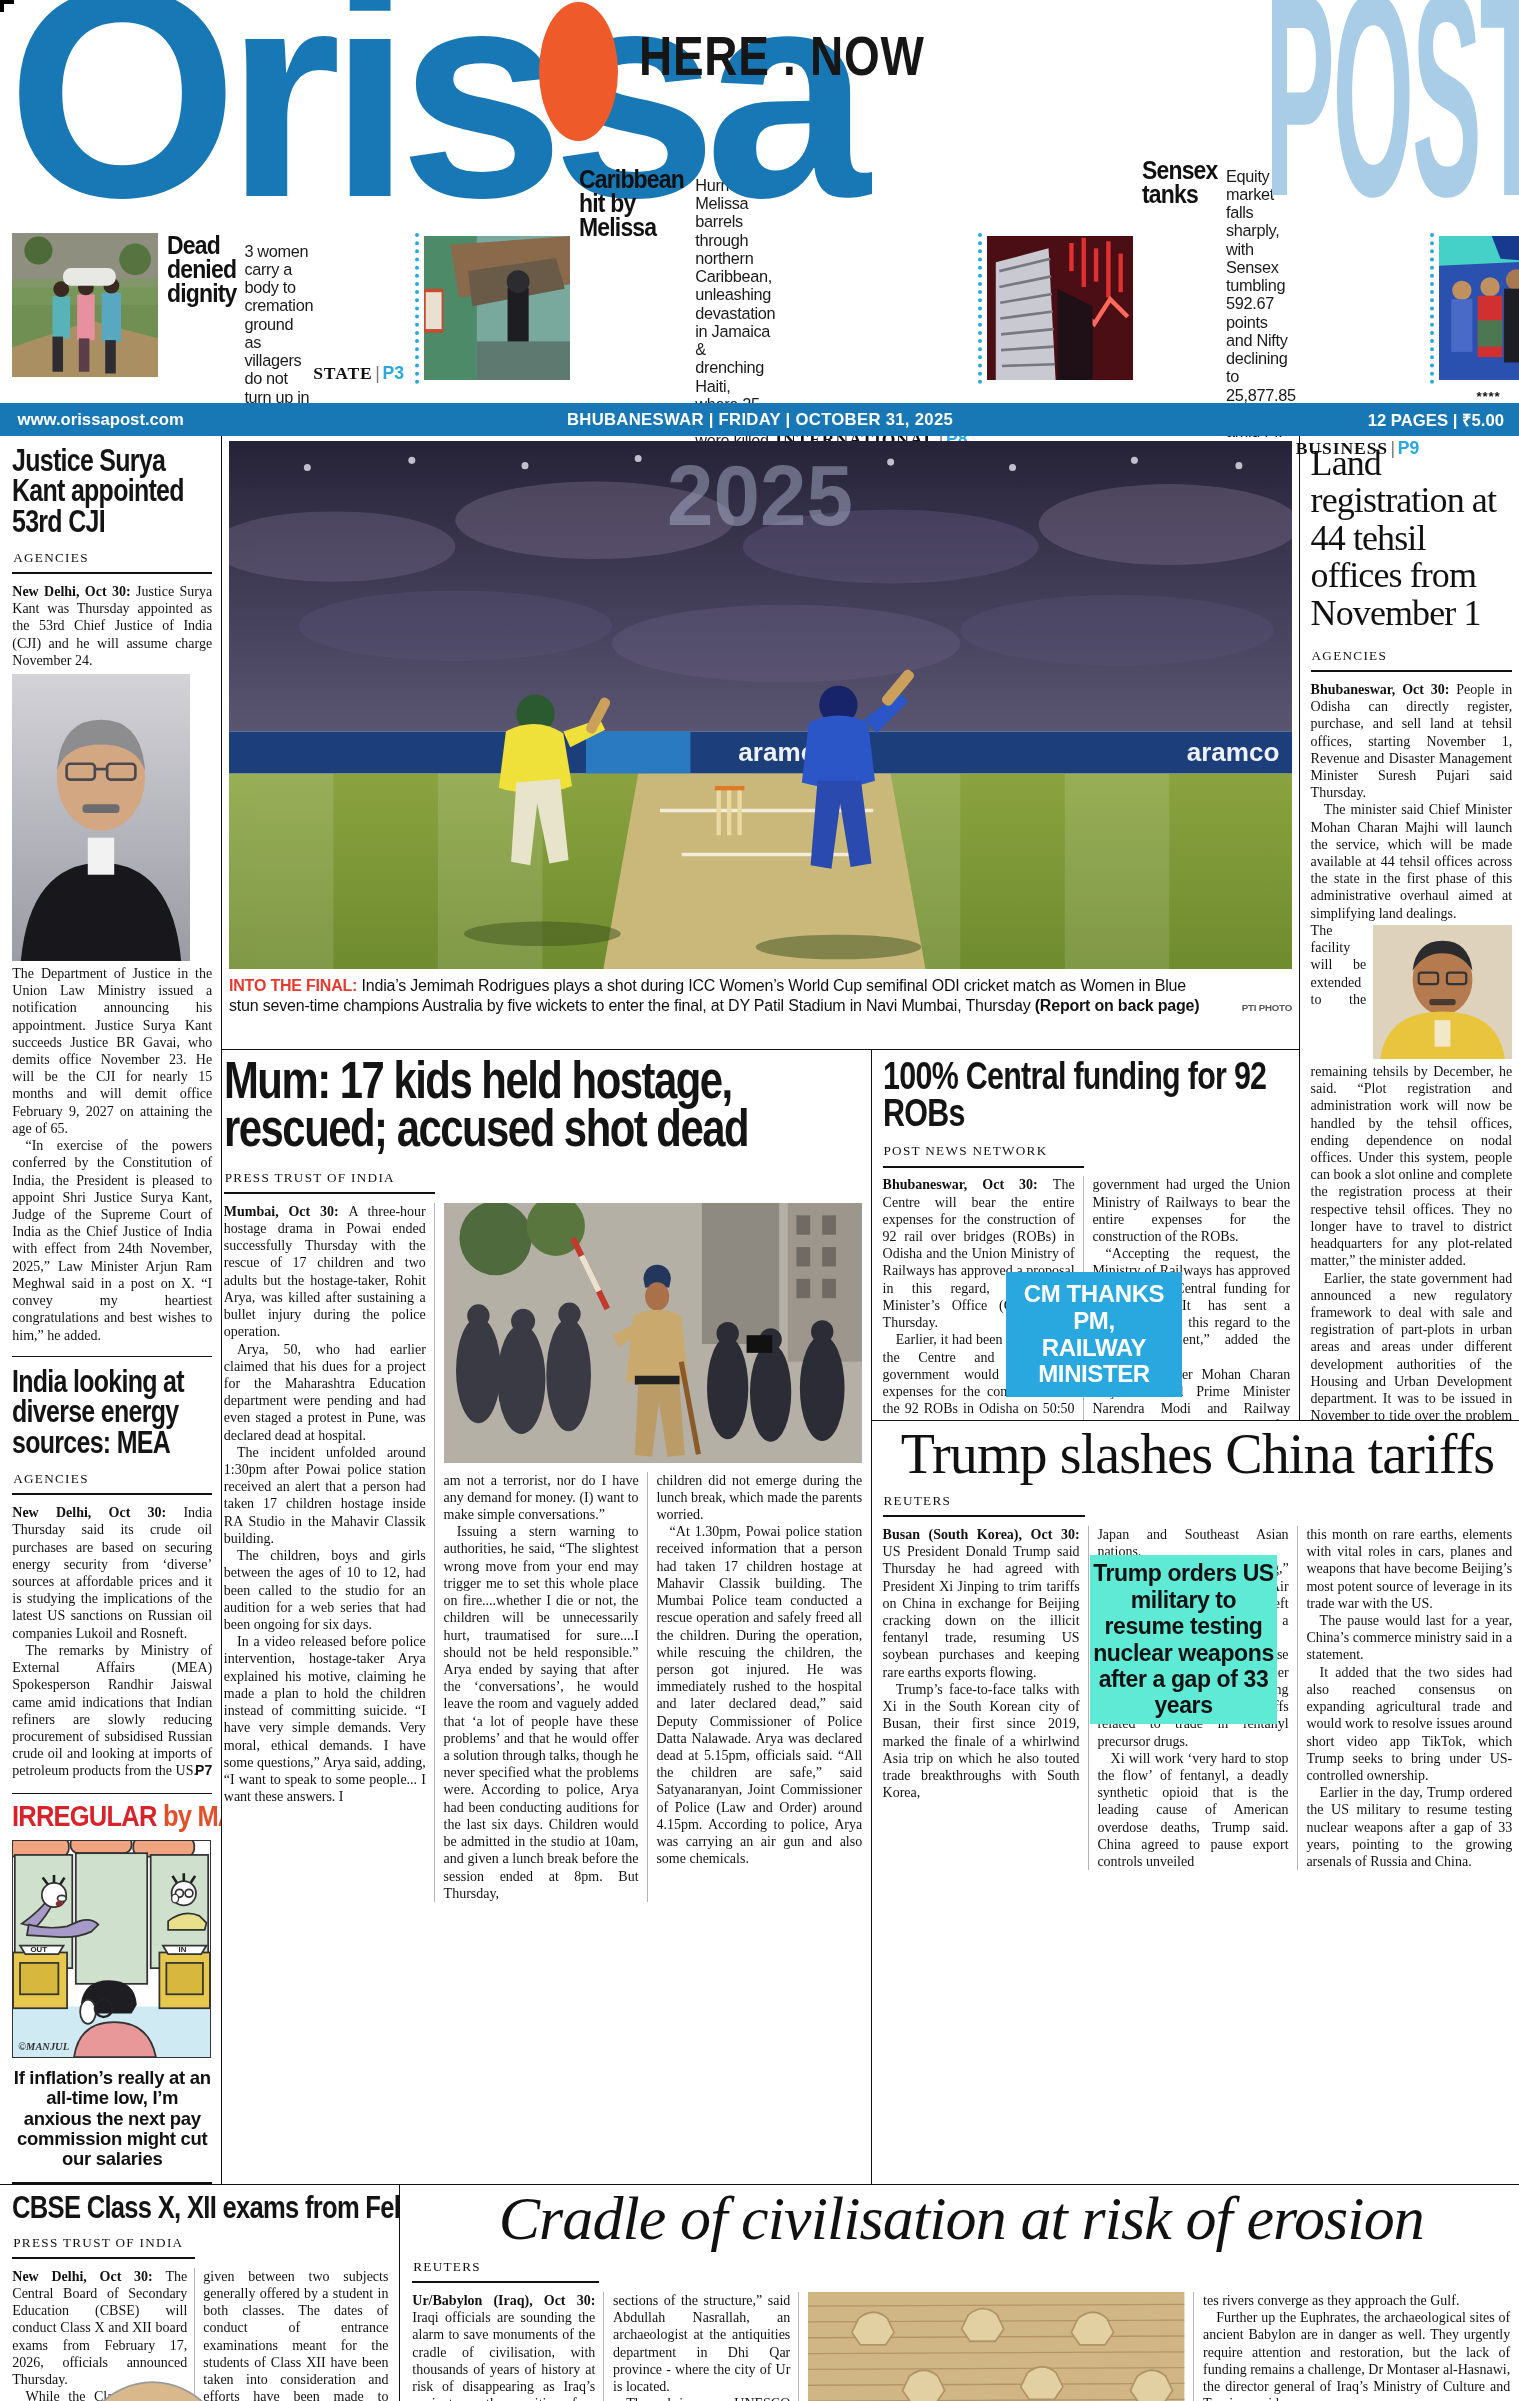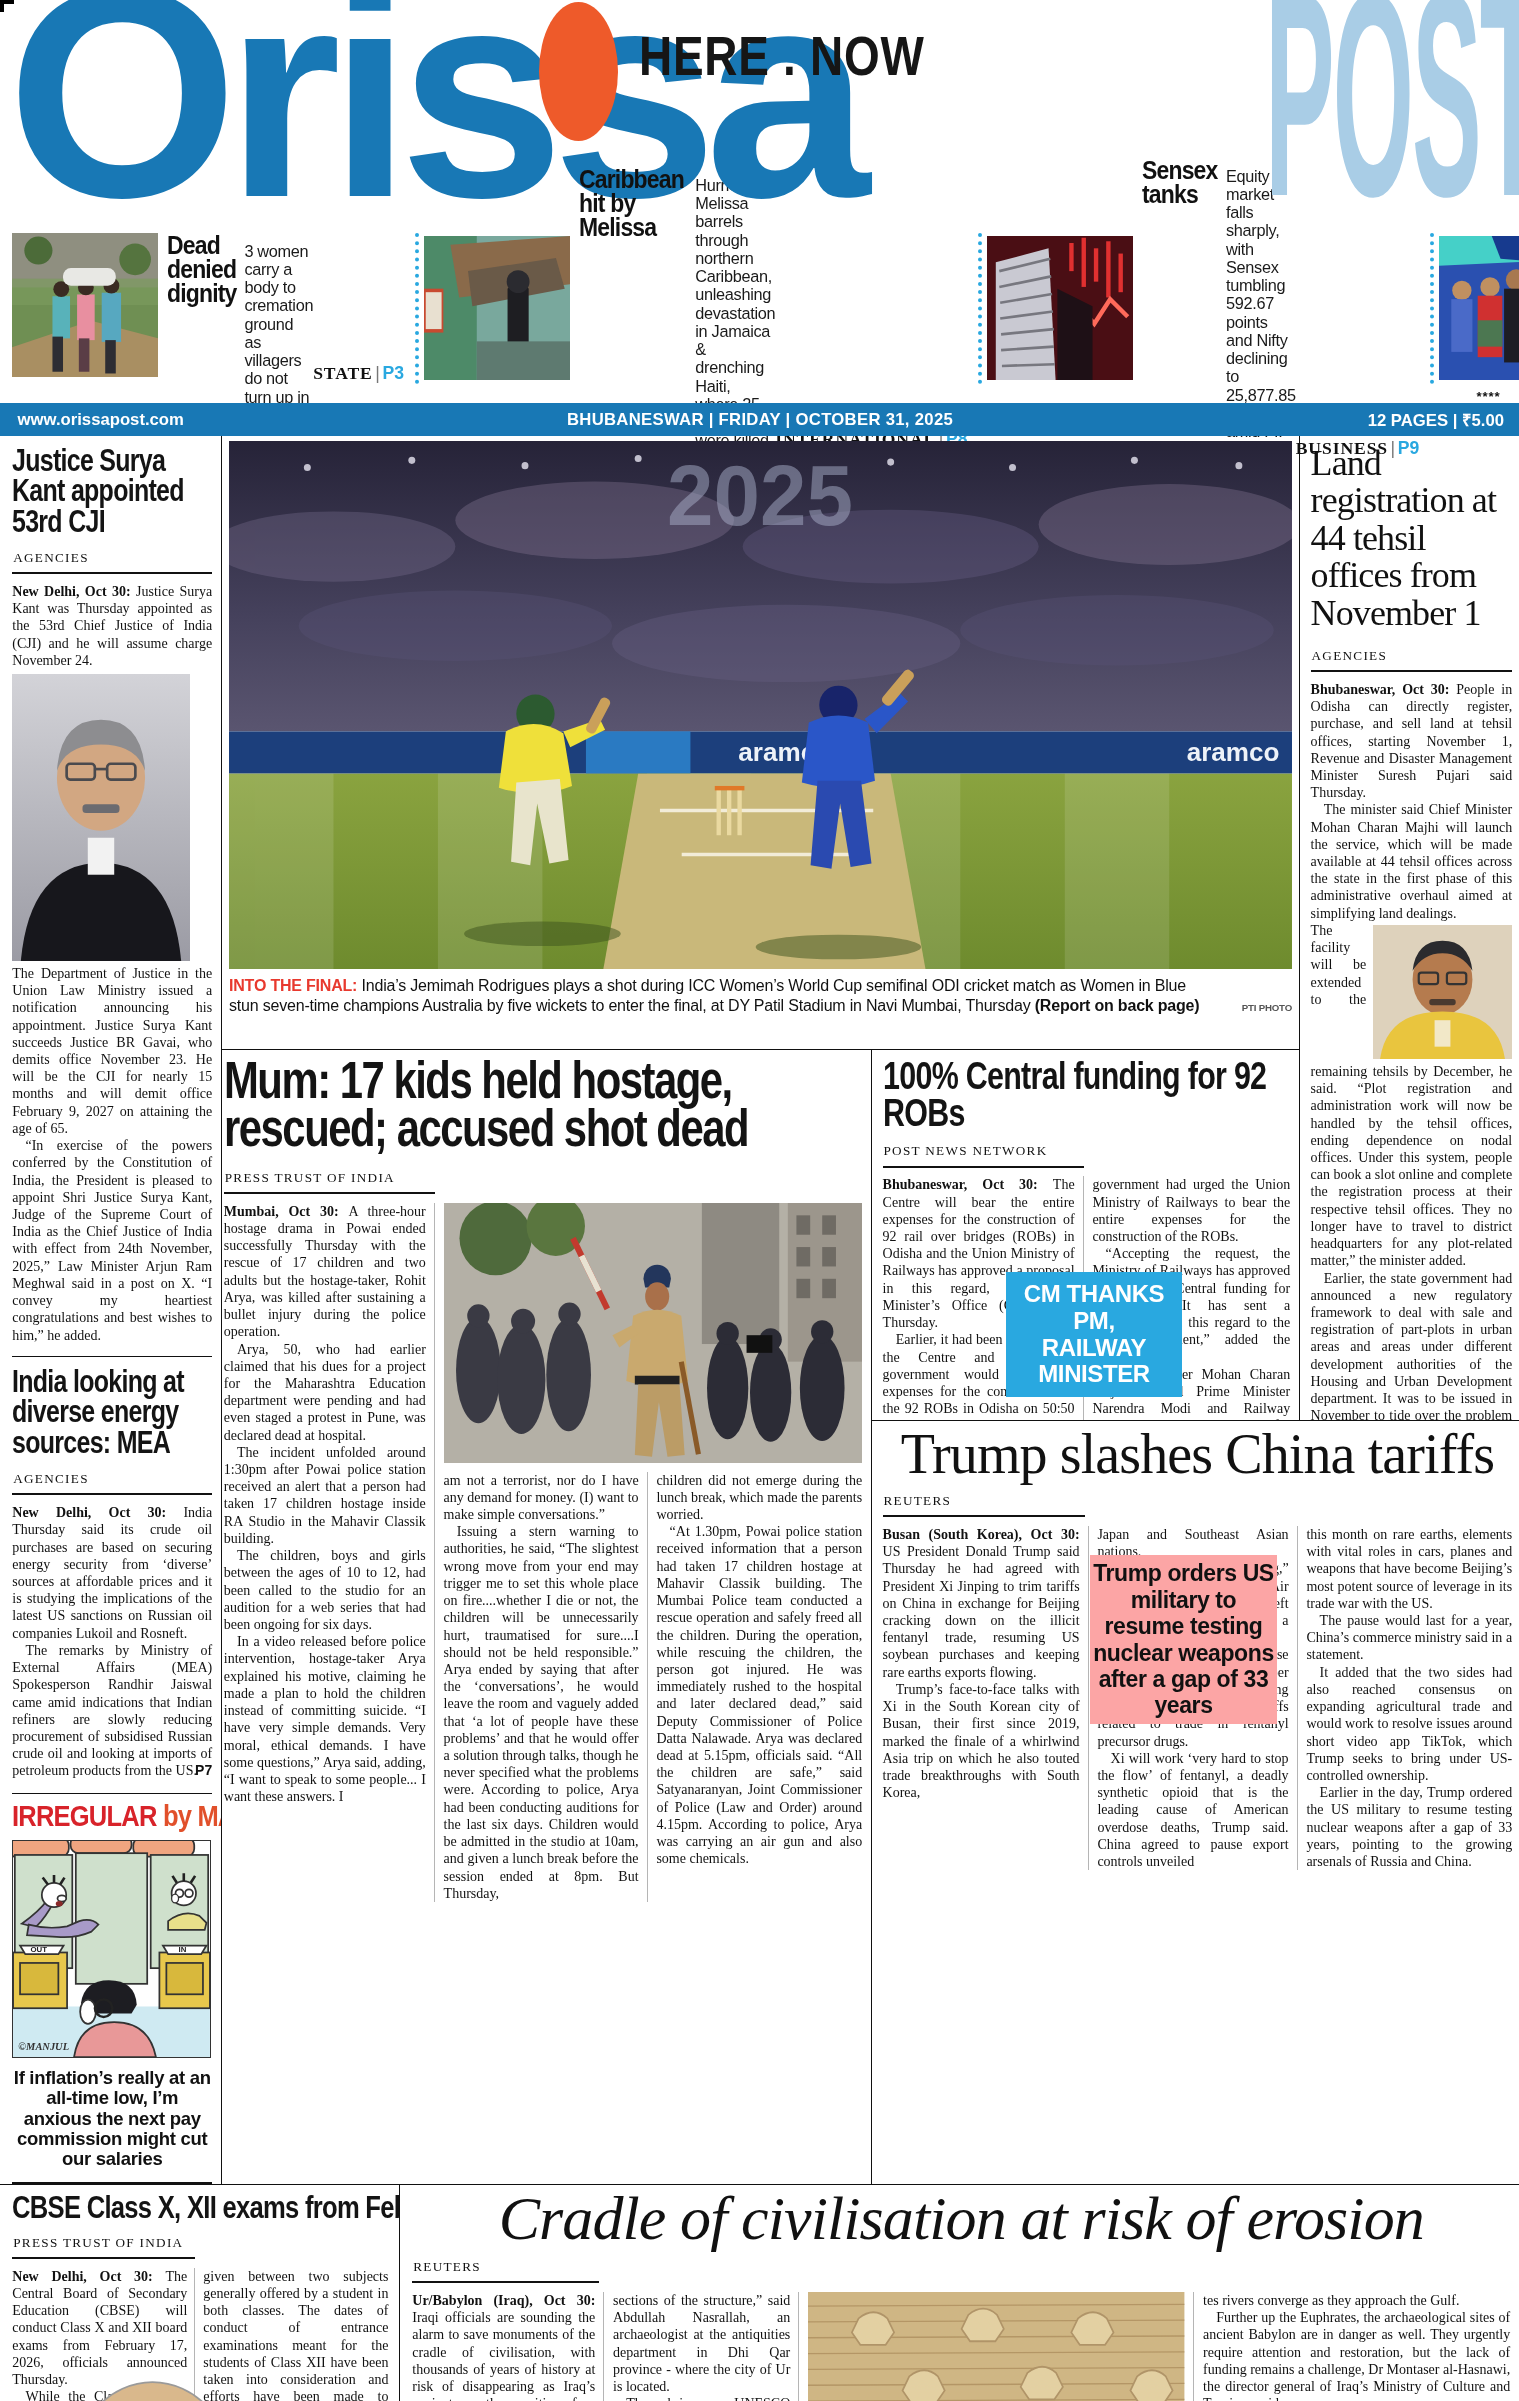--- a/index.html
+++ b/index.html
@@ -130,21 +130,21 @@
   }
 
   
   .trump-headline { font-size:56px; font-weight:normal; letter-spacing:-0.9px; text-align:center; margin:1.8px 0 5.3px 0; line-height:1; }
   .trump-byline { width:202px; }
   .trump-cols { display:flex; }
   .trump-c1 { width:206px; flex:0 0 206px; padding-right:8px; }
   .trump-c2 { width:209px; flex:0 0 209px; padding:0 8px 0 8.8px; }
   .trump-c3 { flex:1; padding-left:8.8px; }
   .trump-pull {
-    position:absolute; left:218px; top:134px; width:187px; background:#fca5a5;
+    position:absolute; left:218px; top:134px; width:187px; background:#5eead4;
     font-family:"Liberation Sans",sans-serif; font-weight:bold; font-size:23px; line-height:1.15;
     text-align:center; padding:5.3px 1.8px; letter-spacing:-0.4px;
   }
 
   
   .bottom { display:grid; grid-template-columns:400px 1119px; border-top:1.8px solid #111; height:524px; }
   .cbse { padding:7px 10.6px 0 12.3px; border-right:0.9px solid #111; position:relative; overflow:hidden; }
   .cbse-headline { font-size:32px; margin:0 0 7px 0; white-space:nowrap; }
   .cbse-cols { display:flex; }
   .cbse-c1 { width:183px; flex:0 0 183px; padding-right:7px; }

